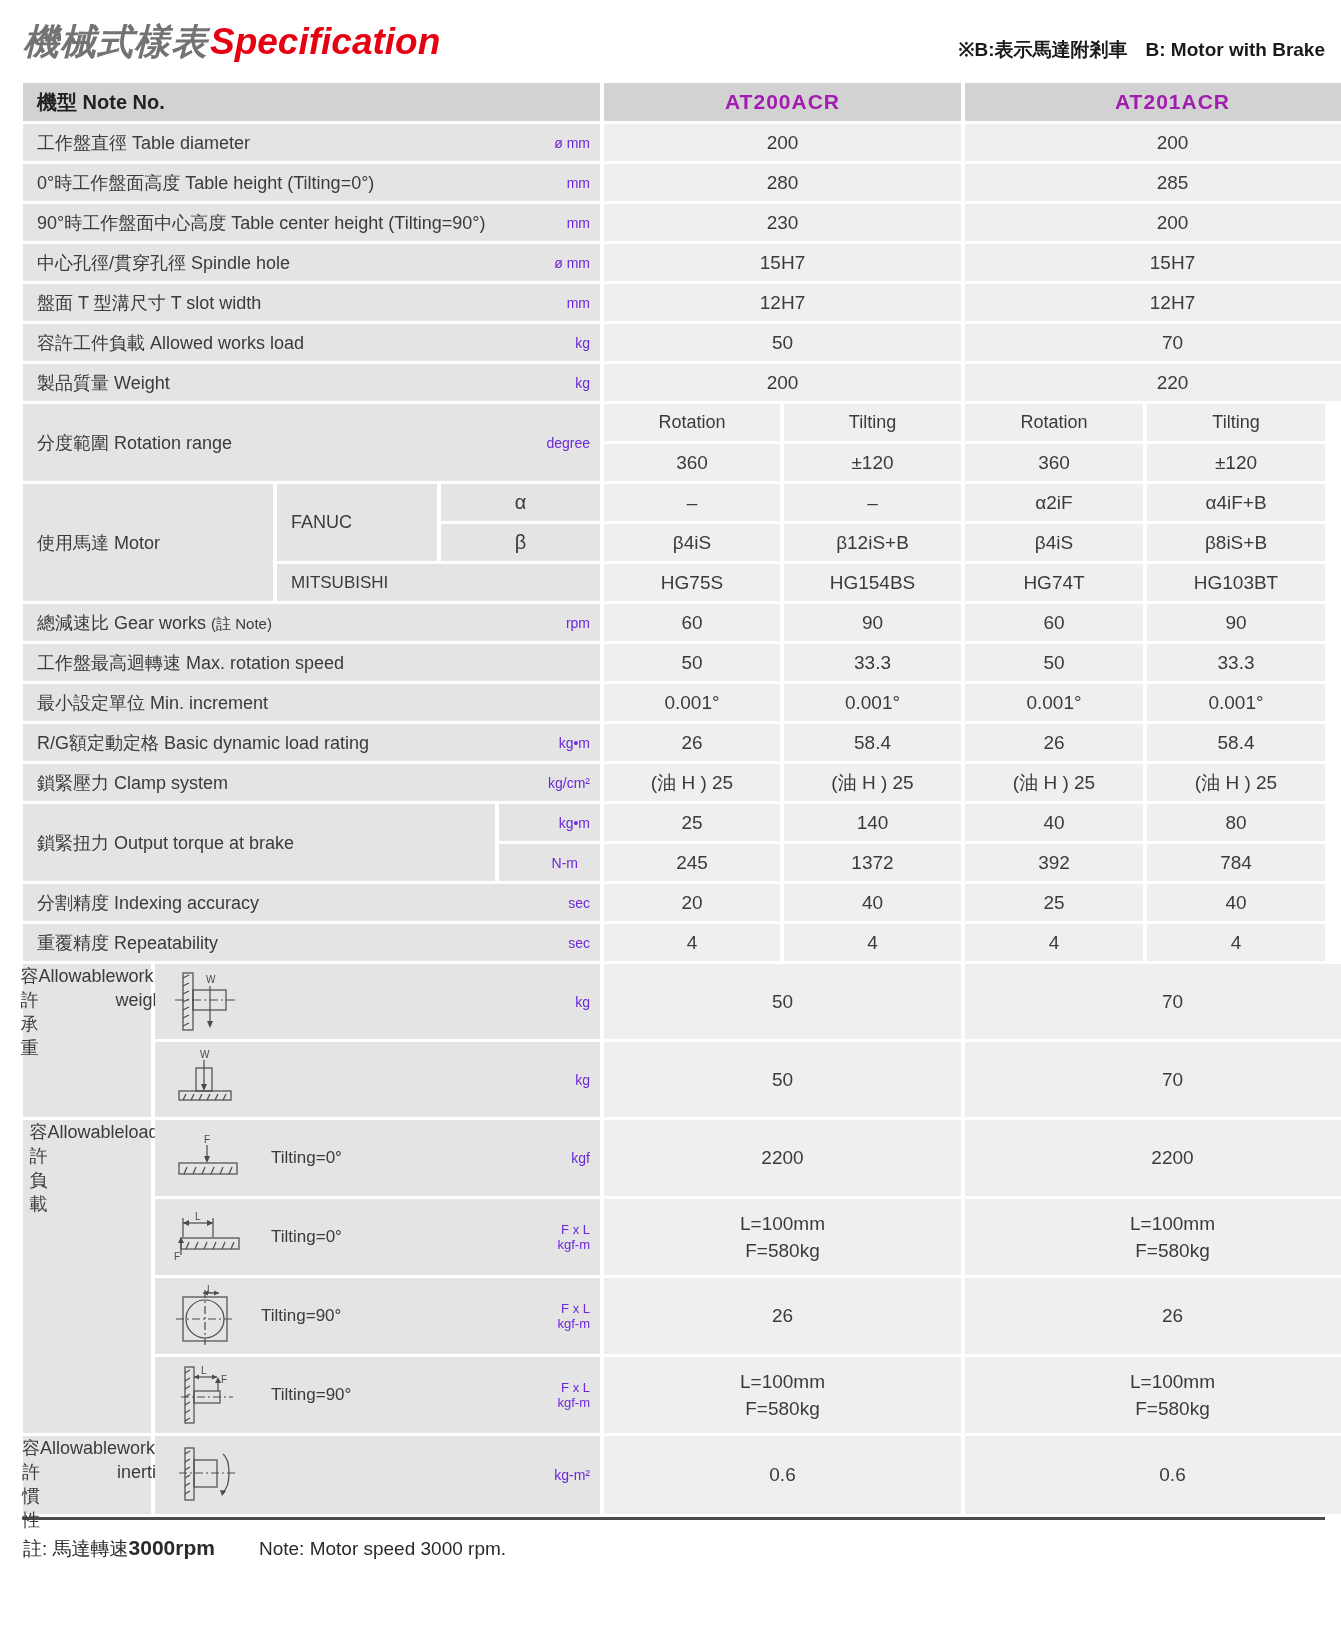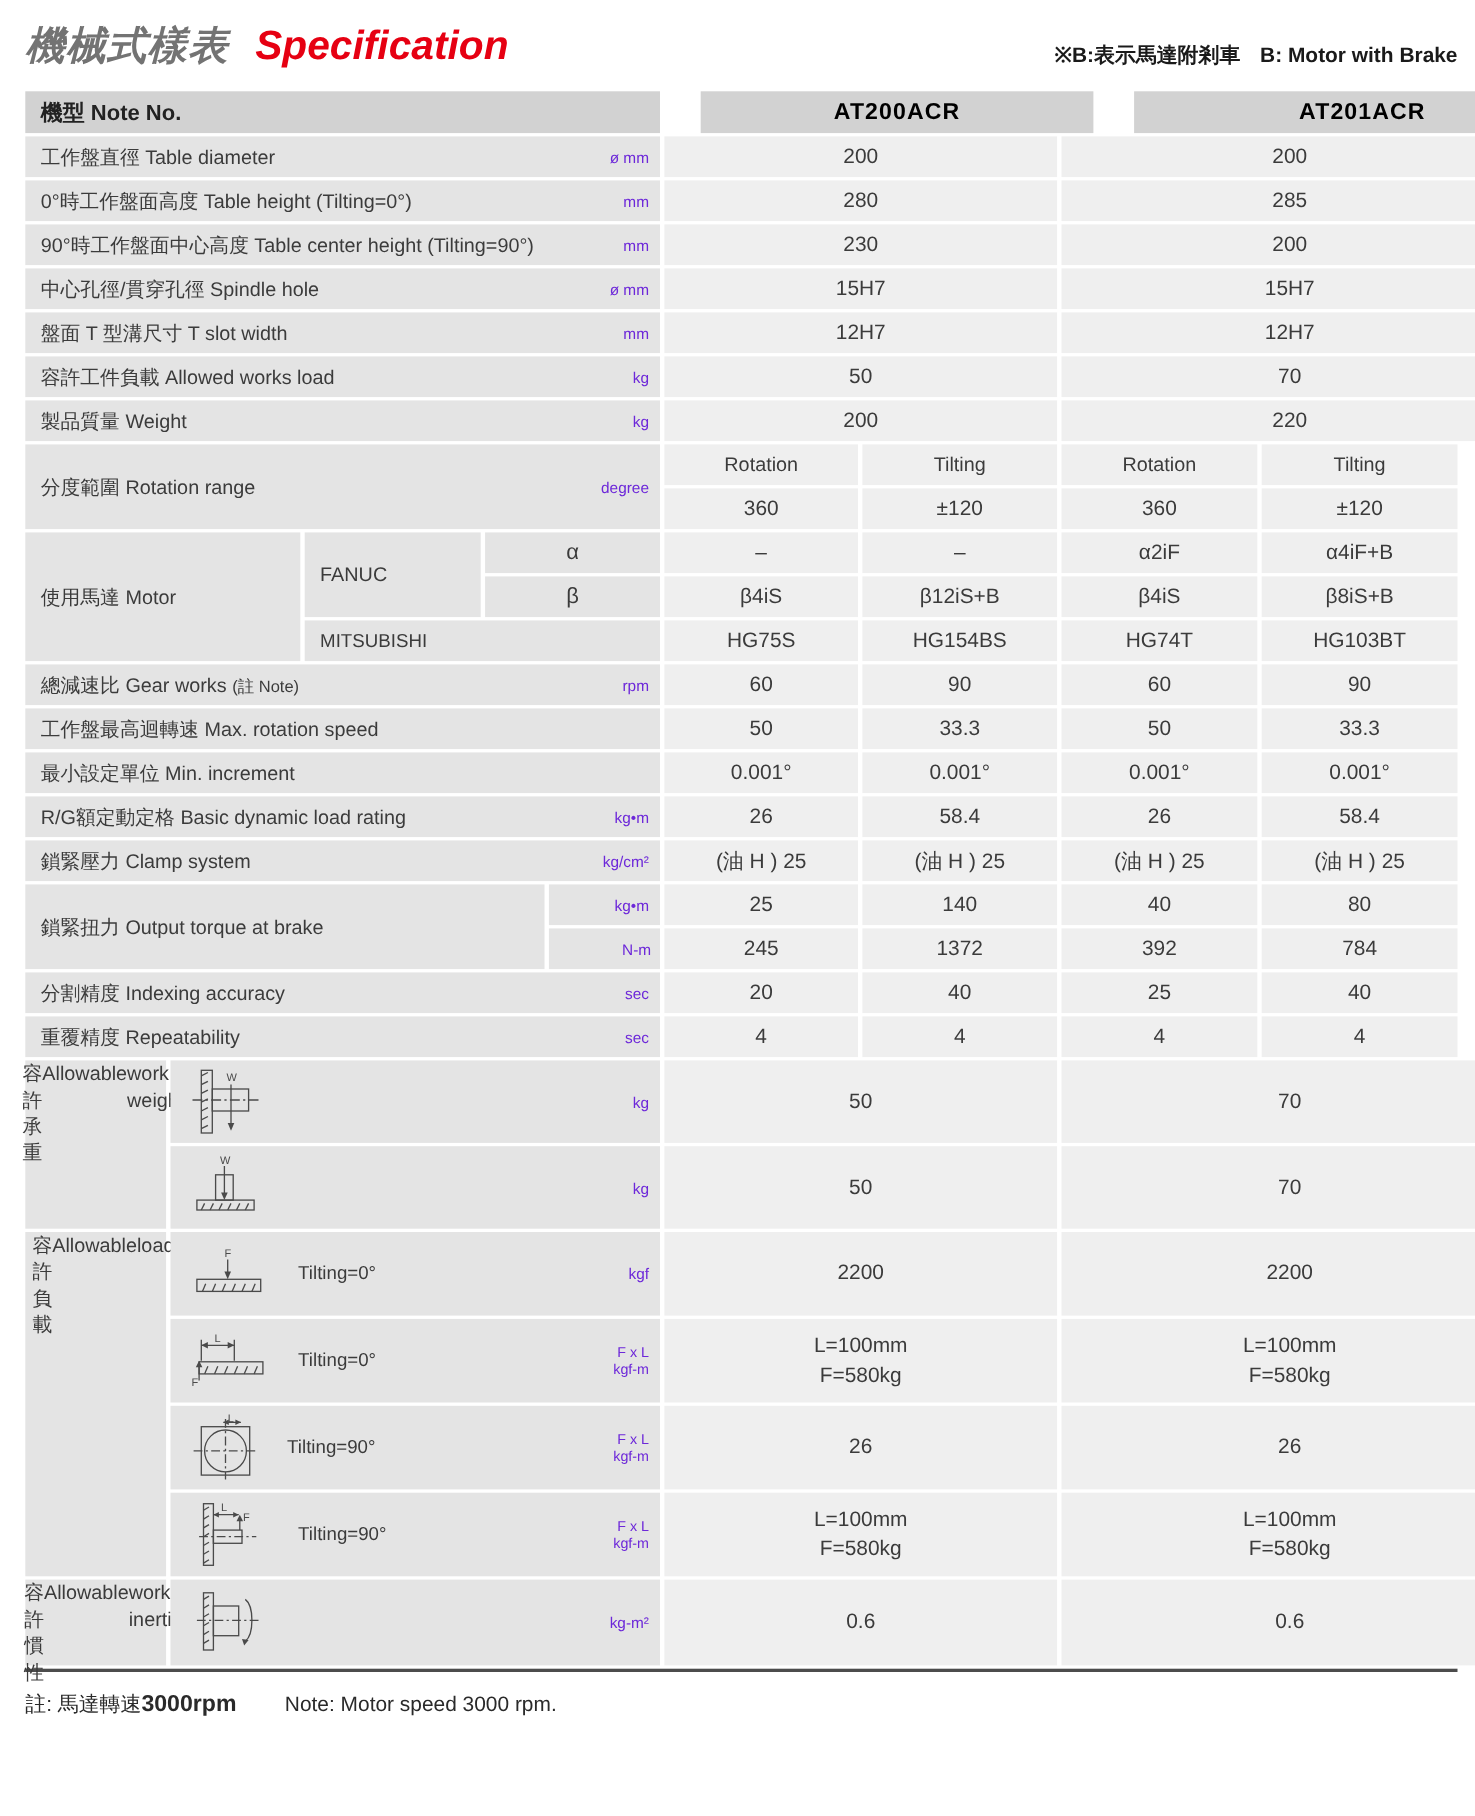--- a/index.html
+++ b/index.html
@@ -7,33 +7,33 @@
     width:1341px; height:1651px; background:#ffffff;
     font-family:"Liberation Sans", sans-serif; color:#3b3b3b;
     position:relative; overflow:hidden;
   }
   .page { padding:18px 16px 0 23px; }
 
   
   .titlebar { display:flex; justify-content:space-between; align-items:flex-end; width:1302px; margin-bottom:16px; }
   .title { display:flex; align-items:baseline; }
   .title-zh { font-size:36px; font-weight:bold; font-style:italic; color:#737373; letter-spacing:1px;}
-  .title-en { font-size:37px; font-weight:bold; font-style:italic; color:#e60012; margin-left:24px; letter-spacing:0px;}
+  .title-en { font-size:37px; font-weight:bold; font-style:italic; color:#e60012; margin-left:2px; letter-spacing:0px;}
   .topnote { font-size:19px; font-weight:bold; color:#1a1a1a; margin-bottom:4px; }
   .topnote .sep { display:inline-block; width:18px; }
 
   
   .trow { display:flex; margin-bottom:3px; }
   .cell { background:#e4e4e4; display:flex; align-items:center; margin-right:4px; flex-shrink:0; }
   .cell:last-child { margin-right:0; }
   .lblcell { justify-content:space-between; padding:0 10px 0 14px; font-size:18px; }
   .valcell { background:#efefef; justify-content:center; font-size:19px; }
   .hdr { background:#d2d2d2; }
   .hdrlbl { font-size:20px; font-weight:bold; color:#222; }
-  .hdrval { font-size:21px; font-weight:bold; color:#000000; letter-spacing:1px;margin-left:33px; }
+  .hdrval { font-size:21px; font-weight:bold; color:#a21caf; letter-spacing:1px; }
   .unit { font-size:14px; color:#6d28d9; white-space:nowrap; text-align:right; }
   .unit2 { font-size:13px; line-height:15px; }
   .note-sm { font-size:15px; }
   .greek { font-size:20px; }
 
   
   .w-label{width:577px} .w-v1{width:357px} .w-v2{width:415px}
   .w-v1a{width:176px} .w-v1b{width:177px} .w-v2a{width:178px} .w-v2b{width:178px}
   .w-m1{width:250px} .w-m2{width:160px} .w-m3{width:159px} .w-mits{width:323px}
   .w-t1{width:472px} .w-t2{width:101px}
@@ -254,21 +254,21 @@
       </div>
     <div class="stack">
       <div class="trow">
         <div class="cell w-t2 h37 unit" style="justify-content:flex-end;padding-right:10px">kg•m</div>
         <div class="cell valcell w-v1a h37">25</div>
         <div class="cell valcell w-v1b h37">140</div>
         <div class="cell valcell w-v2a h37">40</div>
         <div class="cell valcell w-v2b h37">80</div>
       </div>
       <div class="trow">
-        <div class="cell w-t2 h37 unit" style="justify-content:flex-end;padding-right:8px">N-m</div>
+        <div class="cell w-t2 h37 unit" style="justify-content:flex-end;padding-right:22px">N-m</div>
         <div class="cell valcell w-v1a h37">245</div>
         <div class="cell valcell w-v1b h37">1372</div>
         <div class="cell valcell w-v2a h37">392</div>
         <div class="cell valcell w-v2b h37">784</div>
       </div>
     </div>
   </div>
 
   <div class="trow">
     <div class="cell lblcell w-label h37">

